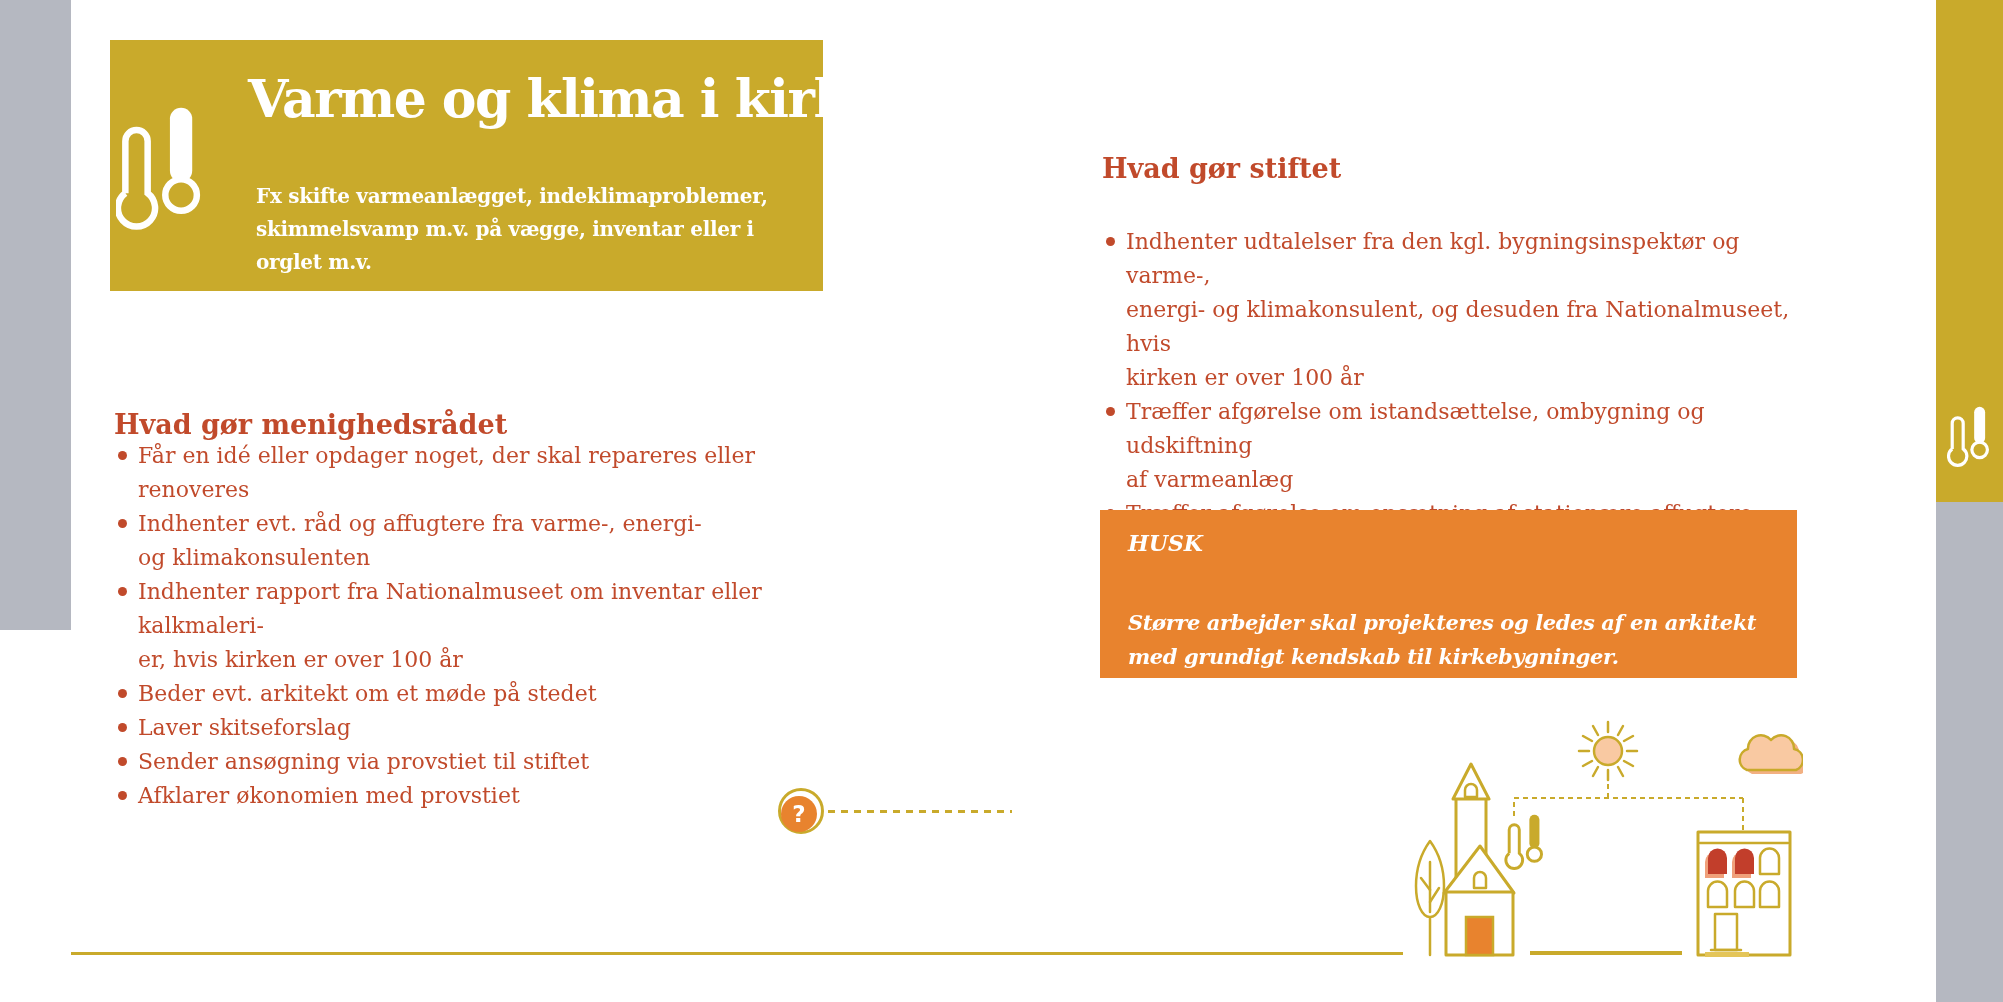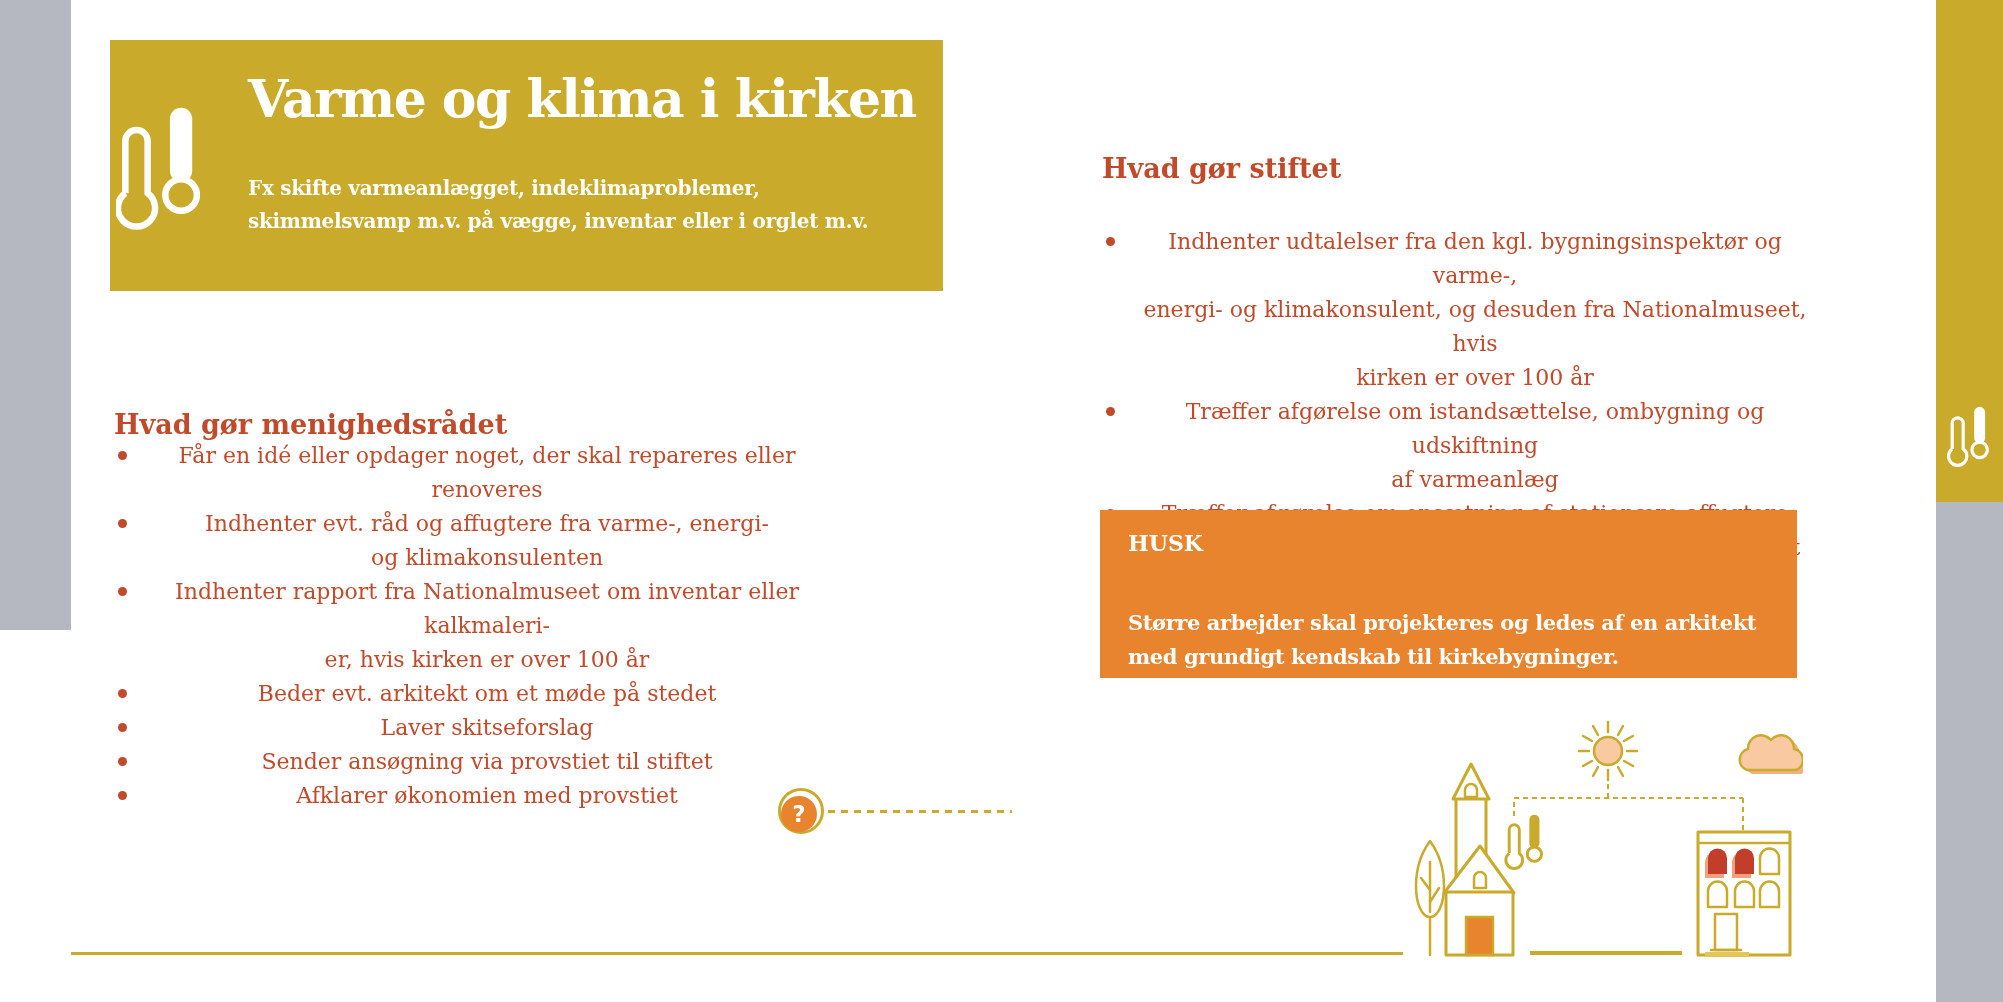--- a/index.html
+++ b/index.html
@@ -6,42 +6,42 @@
   .canvas{position:relative;width:2003px;height:1002px;background:#fff;overflow:hidden;
           font-family:"DejaVu Serif", serif;}
   .abs{position:absolute;}
 
   
   .left-gray-bar{left:0;top:372;width:71px;height:630px;background:var(--gray);}
   .right-accent-bar{left:1936px;top:0;width:67px;height:502px;background:var(--mustard);}
   .right-gray-bar{left:1936px;top:502px;width:67px;height:500px;background:var(--gray);}
 
   
-  .header-card{left:110px;top:40px;width:833px;height:251px;background:var(--mustard);}
+  .header-card{left:110px;top:40px;width:713px;height:251px;background:var(--mustard);}
   .header-card h1{position:absolute;left:138px;top:28px;margin:0;color:#fff;
       font-size:52px;line-height:62px;letter-spacing:-1.5px;font-weight:bold;white-space:nowrap;}
-  .header-card .subtitle{position:absolute;left:138px;top:132px;margin:0;color:#fff;
+  .header-card .subtitle{position:absolute;left:138px;top:132px;margin:8px;color:#fff;
       font-size:20px;line-height:33px;font-weight:bold;letter-spacing:-0.3px;white-space:pre-line;}
   .icon-thermo-header{position:absolute;left:6px;top:64px;color:#fff;}
 
   
   h2.sec{margin:0;color:var(--red);font-size:27px;line-height:35px;font-weight:bold;white-space:nowrap;}
   ul.blist{margin:0;padding:0;list-style:none;color:var(--red);
       font-size:22px;line-height:34px;width:720px;}
-  ul.blist li{position:relative;padding-left:22px;white-space:pre-line;text-align:center;}
+  ul.blist li{position:relative;padding-left:22px;white-space:pre-line;}
   ul.blist li::before{content:"";position:absolute;left:2px;top:12px;width:9px;height:9px;
       border-radius:50%;background:var(--red);}
 
   .council-heading{left:114px;top:407px;}
   .council-list{left:116px;top:439px;}
   .diocese-heading{left:1102px;top:151px;text-align:center;}
   .diocese-list{left:1104px;top:225px;}
 
   
-  .husk-box{left:1100px;top:510px;width:697px;height:168px;background:var(--orange);}
+  .husk-box{left:1100px;top:510px;width:697px;height:168px;background:var(--orange);font-style:italic;}
   .husk-label{position:absolute;left:28px;top:20px;color:#fff;font-size:22px;font-weight:bold;}
   .husk-body{position:absolute;left:28px;top:96px;color:#fff;font-size:21px;line-height:34px;
       font-weight:bold;letter-spacing:-0.4px;white-space:pre-line;}
 
   
   .help-marker{left:778px;top:788px;width:46px;height:46px;border-radius:50%;
       border:3px solid var(--mustard);background:#fff;box-sizing:border-box;cursor:pointer;}
   .help-inner{position:absolute;left:0px;top:5px;width:36px;height:36px;border-radius:50%;
       background:var(--orange);display:flex;align-items:center;justify-content:center;}
   .help-glyph{color:#fff;font-family:"DejaVu Sans",sans-serif;font-weight:bold;font-size:23px;line-height:1;}

